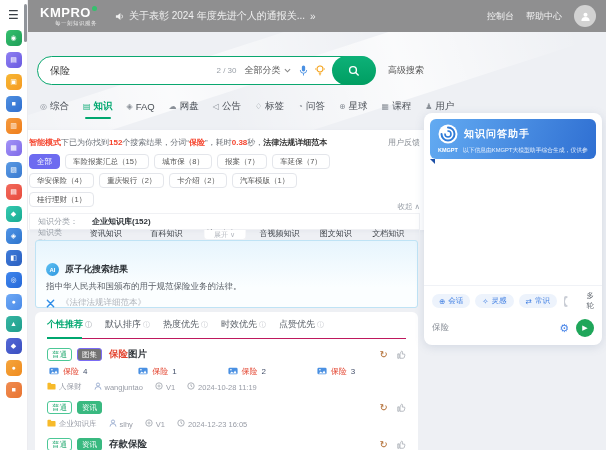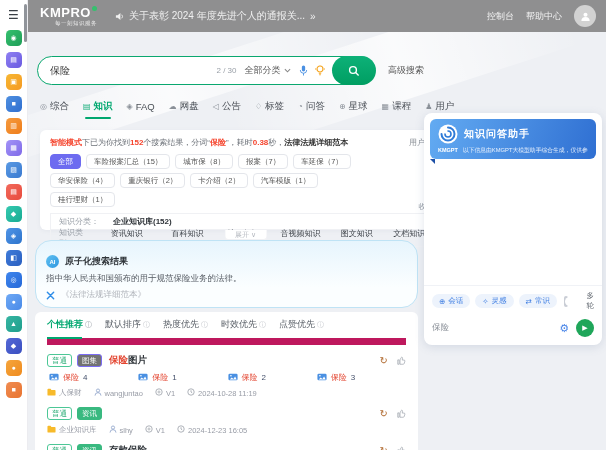--- a/index.html
+++ b/index.html
@@ -42,52 +42,52 @@
 
   
   .tabs { position:absolute; left:40px; top:100px; display:flex; gap:14px; z-index:3; }
   .tab { display:flex; align-items:center; gap:3px; font-size:9.5px; color:#4a4f56; padding-bottom:6px; cursor:pointer; position:relative; }
   .tab .tic { font-size:8px; color:#8a9098; }
   .tab.active { color:#00a76f; font-weight:bold; }
   .tab.active .tic { color:#00a76f; }
   .tab.active::after { content:""; position:absolute; left:2px; right:2px; bottom:0; height:2px; background:#00a76f; border-radius:1px; }
 
   
-  .card1 { position:absolute; left:40px; top:130px; width:411px; height:100px; background:#fff; border-radius:6px; box-shadow:0 1px 4px rgba(120,130,150,.08); padding:7px 10px 0; z-index:2; }
+  .card1 { position:absolute; left:19px; top:130px; width:411px; height:100px; background:#fff; border-radius:6px; box-shadow:0 1px 4px rgba(120,130,150,.08); padding:7px 10px 0; z-index:2; }
   .smartline { display:flex; align-items:center; font-size:8px; color:#6b7077; }
   .smartline .hl { color:#f5432c; font-weight:bold; }
   .smartline .sw { color:#333; font-weight:bold; }
   .feedback { margin-left:auto; color:#8a8f96; cursor:pointer; }
   .chips { margin-top:6px; display:flex; flex-wrap:wrap; gap:4px 5px; width:330px; }
   .chip { height:15px; line-height:13px; border:1px solid #e4e6eb; border-radius:4px; padding:0 7px; font-size:7.5px; color:#555; background:#fff; cursor:pointer; white-space:nowrap; }
   .chip.active { background:#6d6bf0; border-color:#6d6bf0; color:#fff; }
   .collapse { position:absolute; right:10px; top:72px; font-size:7.5px; color:#9aa0a8; cursor:pointer; }
   .frows { margin-top:6px; border:1px solid #f0f1f4; }
   .frow { display:flex; align-items:center; height:16px; padding:0 8px; font-size:8px; border-bottom:1px solid #f0f1f4; }
   .frow:last-child { border-bottom:none; }
   .frow .flabel { color:#9aa0a8; margin-right:14px; }
   .frow .fvals { display:flex; gap:14px; color:#3a3f45; }
   .frow.strong .fvals { font-weight:bold; color:#2e3338; }
   .fval { cursor:pointer; }
   .expand { position:absolute; left:50%; top:100%; transform:translateX(-50%); background:#fff; border:1px solid #f0f1f4; border-top:none; border-radius:0 0 4px 4px; font-size:7px; color:#b4b8bf; padding:0 10px; line-height:9px; cursor:pointer; }
 
   
-  .aibox { position:absolute; left:35px; top:240px; width:383px; height:68px; border:1px solid #bfe3f5; border-radius:16px; background:linear-gradient(180deg,#e7f5fd 0%,#fbfeff 70%); padding:14px 10px; z-index:2; }
+  .aibox { position:absolute; left:35px; top:240px; width:383px; height:68px; border:1px solid #bfe3f5; border-radius:3px; background:linear-gradient(180deg,#e7f5fd 0%,#fbfeff 70%); padding:22px 10px; z-index:2; }
   .ai-head { display:flex; align-items:center; gap:6px; }
   .ai-badge { width:13px; height:13px; border-radius:50%; background:linear-gradient(135deg,#5fc1f2,#2f97e0); color:#fff; font-size:6px; font-weight:bold; display:flex; align-items:center; justify-content:center; }
   .ai-title { font-size:9px; font-weight:bold; color:#2e3338; }
   .ai-body { margin-top:5px; font-size:8.5px; color:#555b63; }
   .ai-link { margin-top:4px; display:flex; align-items:center; gap:6px; font-size:8.5px; color:#b0b4bb; cursor:pointer; }
   .ai-foot { display:flex; justify-content:flex-end; align-items:center; gap:6px; margin-top:2px; }
   .ai-help { font-size:8.5px; color:#00a76f; cursor:pointer; }
   .thumb { cursor:pointer; display:flex; }
 
   
   .rescard { position:absolute; left:35px; top:312px; width:383px; height:138px; background:#fff; border-radius:6px 6px 0 0; padding:6px 12px 0; overflow:hidden; z-index:2; }
-  .sorttabs { display:flex; gap:13px; border-bottom:7px solid #be185d; padding-bottom:5px; }
+  .sorttabs { display:flex; gap:13px; border-bottom:1px solid #be185d; padding-bottom:5px; }
   .sorttab { font-size:9px; color:#555b63; display:flex; align-items:center; gap:2px; cursor:pointer; position:relative; padding-bottom:2px; }
   .sorttab .info { font-size:7px; color:#c5c8cd; }
   .sorttab.active { color:#00a76f; font-weight:bold; }
   .sorttab.active::after { content:""; position:absolute; left:0; right:10px; bottom:-6px; height:2px; background:#00a76f; }
   .r-item { margin-top:9px; }
   .r-head { display:flex; align-items:center; gap:5px; }
   .badge { font-size:7.5px; line-height:12px; height:13px; padding:0 4px; border-radius:3px; white-space:nowrap; }
   .badge.outline-green { border:1px solid #4cc796; color:#2fae79; background:#fff; }
   .badge.purple { background:#737373; color:#fff; border:1px solid #7b6cf5; }
   .badge.green { background:#39b980; color:#fff; border:1px solid #39b980; }

